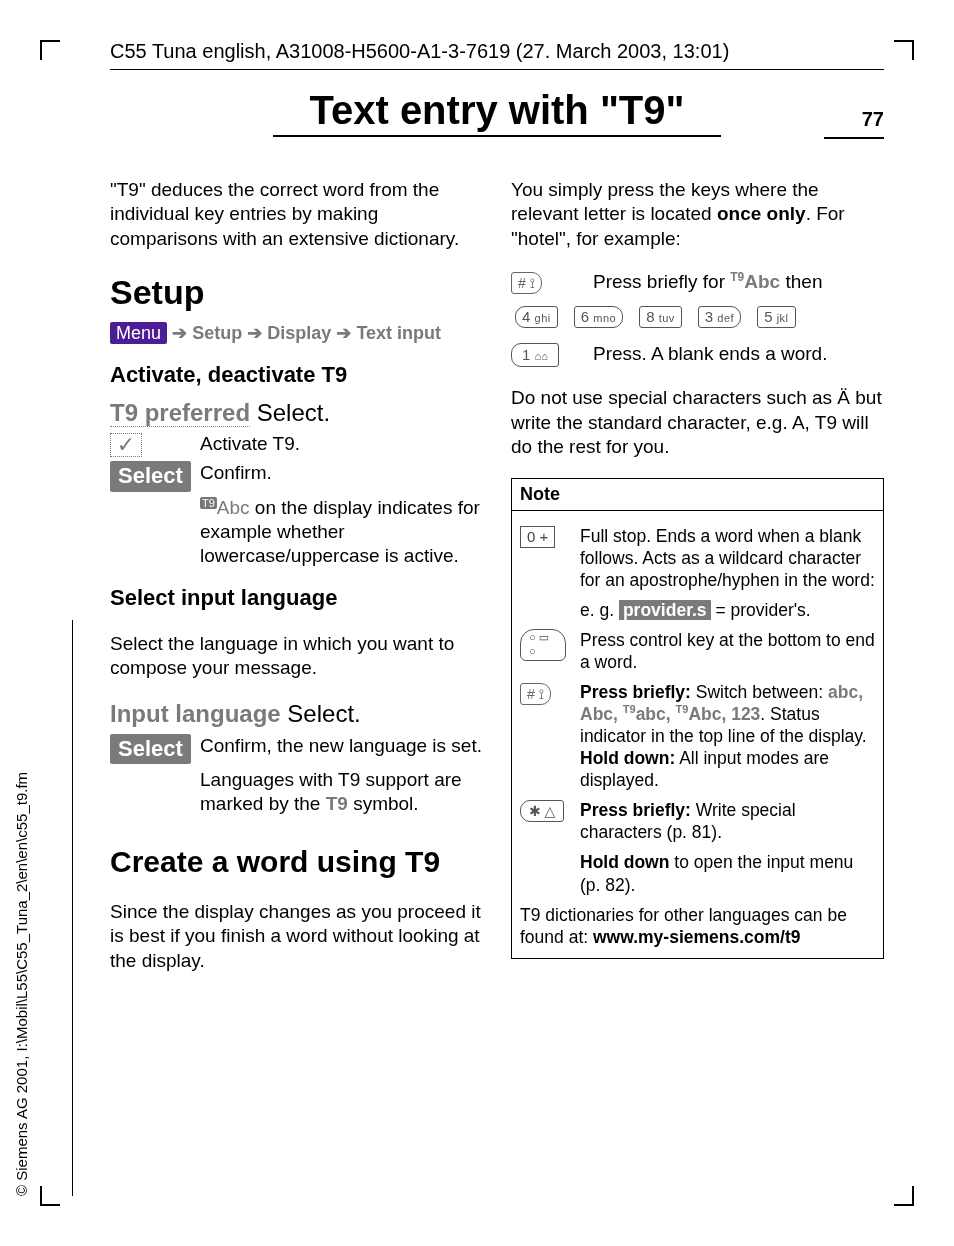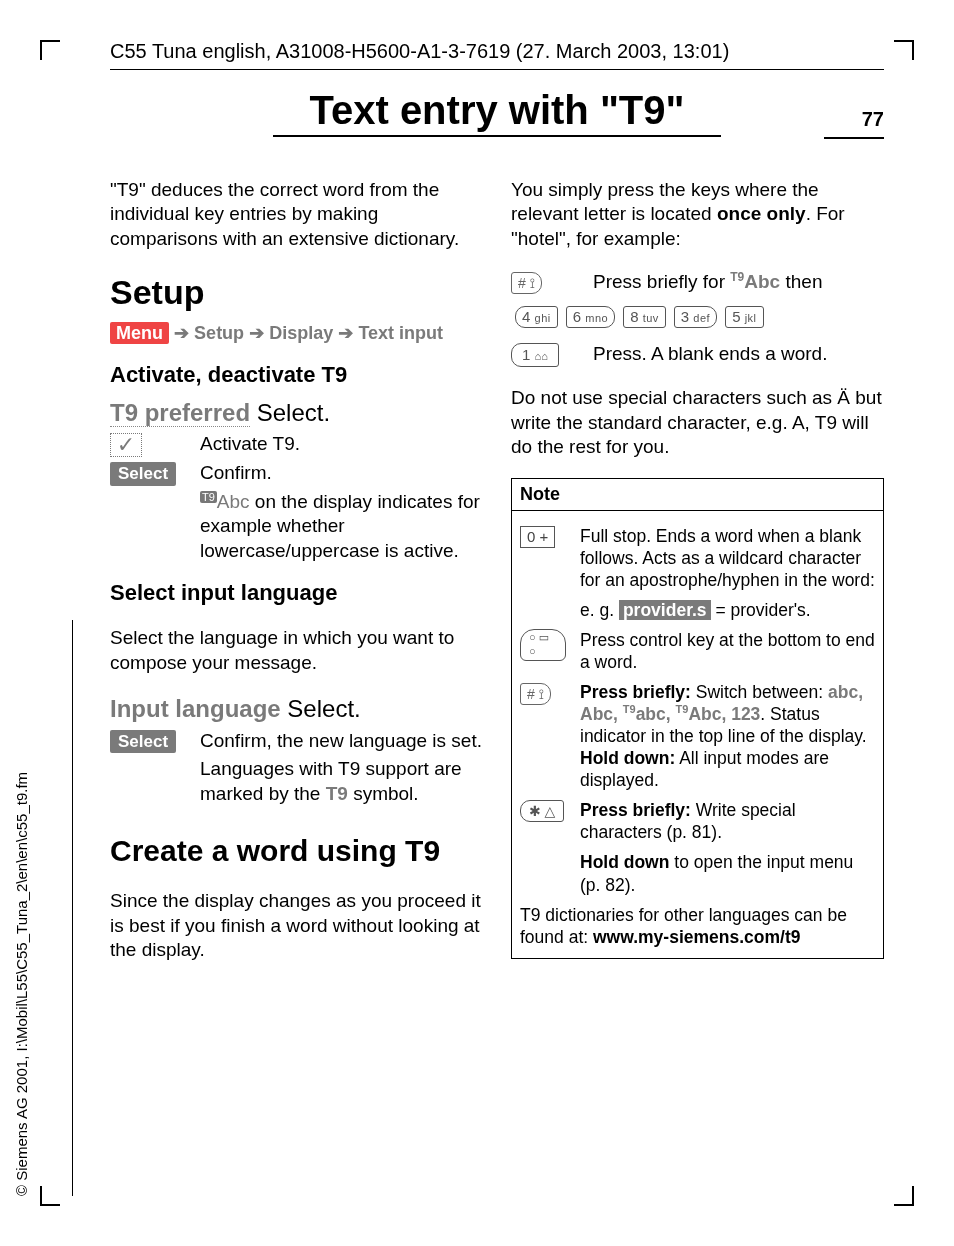--- a/index.html
+++ b/index.html
@@ -11,38 +11,38 @@
   .page-title{font-size:40px;font-weight:bold;flex:1;text-align:center}
   .page-num{font-size:20px;font-weight:bold;position:absolute;right:0;bottom:6px}
   .title-underline{width:58%;border-top:2.5px solid #000;margin:2px auto 0 auto}
   .num-underline{width:60px;border-top:2.5px solid #000;position:absolute;right:0;bottom:-2px}
   .columns{display:flex;gap:28px}
   .col{flex:1;font-size:19px;line-height:1.28}
   h2.setup{font-size:34px;font-weight:bold;margin:20px 0 6px 0}
   h2.create{font-size:30px;font-weight:bold;margin:26px 0 6px 0}
   h3.sub{font-size:22px;font-weight:bold;margin:16px 0 8px 0}
   .menu-row{margin:8px 0 6px 0;color:#7a7a7a;font-weight:bold;font-size:18px}
-  .menu-chip{background:#ef4444;color:#fff;padding:1px 6px;border-radius:2px;font-weight:bold}
+  .menu-chip{background:#4c1d95;color:#fff;padding:1px 6px;border-radius:2px;font-weight:normal}
   .arrow{font-weight:bold}
   .grayb{color:#7a7a7a;font-weight:bold}
   .pref-row{color:#7a7a7a;font-weight:bold;font-size:24px}
   .pref-row .blk{color:#000;font-weight:normal}
   .check-icon{display:inline-block;width:30px;text-align:center;color:#7a7a7a;font-size:22px;vertical-align:middle;border:1.5px dotted #7a7a7a;line-height:22px;margin-right:4px}
-  .select-chip{background:#7a7a7a;color:#fff;padding:1px 8px;font-weight:bold;border-radius:2px;font-size:17px;display:inline-block}
+  .select-chip{background:#7a7a7a;color:#fff;padding:1px 8px;font-weight:bold;border-radius:2px;font-size:22px;display:inline-block}
   .indent-row{display:flex;gap:18px;margin:4px 0}
   .indent-row .lab{width:72px;flex-shrink:0}
   .indent-row .txt{flex:1}
   .t9sup{font-size:11px;vertical-align:top;background:#777;color:#fff;padding:0 2px;border-radius:2px}
   .t9abc-disp{color:#7a7a7a;font-weight:normal;font-size:19px}
   .key{display:inline-block;border:1.5px solid #555;padding:0 6px;font-size:15px;color:#555;margin:0 4px;border-radius:3px;line-height:20px;height:20px;vertical-align:middle}
   .key.pill{border-radius:10px 3px 3px 10px}
   .key.pill-r{border-radius:3px 10px 10px 3px}
   .key .n{font-weight:normal;font-size:15px}
   .key .l{font-size:11px;letter-spacing:0.5px}
-  .key-row{display:flex;margin:12px 0 14px 0;align-items:flex-end}
+  .key-row{display:flex;gap:8px;margin:12px 0 14px 0;align-items:flex-end}
   .hash-key{display:inline-block;border:1.5px solid #666;border-radius:4px;padding:0 6px;font-size:14px;color:#666;line-height:20px;height:20px;vertical-align:middle}
   .hash-key.pill-r{border-radius:3px 10px 10px 3px}
   .one-key{display:inline-block;border:1.5px solid #555;border-radius:10px 3px 3px 10px;padding:0 10px;font-size:15px;color:#555;line-height:22px;height:22px}
   .row{display:flex;gap:22px;margin:8px 0;align-items:flex-start}
   .row .icon{width:60px;flex-shrink:0;text-align:left}
   .row .txt{flex:1}
   .note-box{border:1.5px solid #000;margin-top:14px;font-size:17.5px;line-height:1.26}
   .note-head{font-weight:bold;border-bottom:1px solid #000;padding:4px 8px;font-size:18px}
   .note-body{padding:6px 8px 10px 8px}
   .note-row{display:flex;gap:14px;margin:8px 0;align-items:flex-start}

